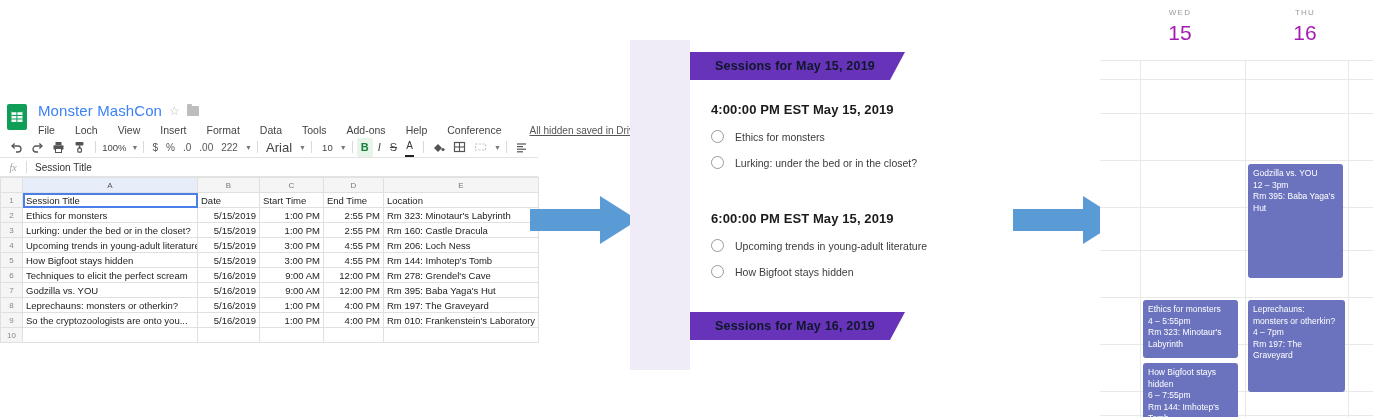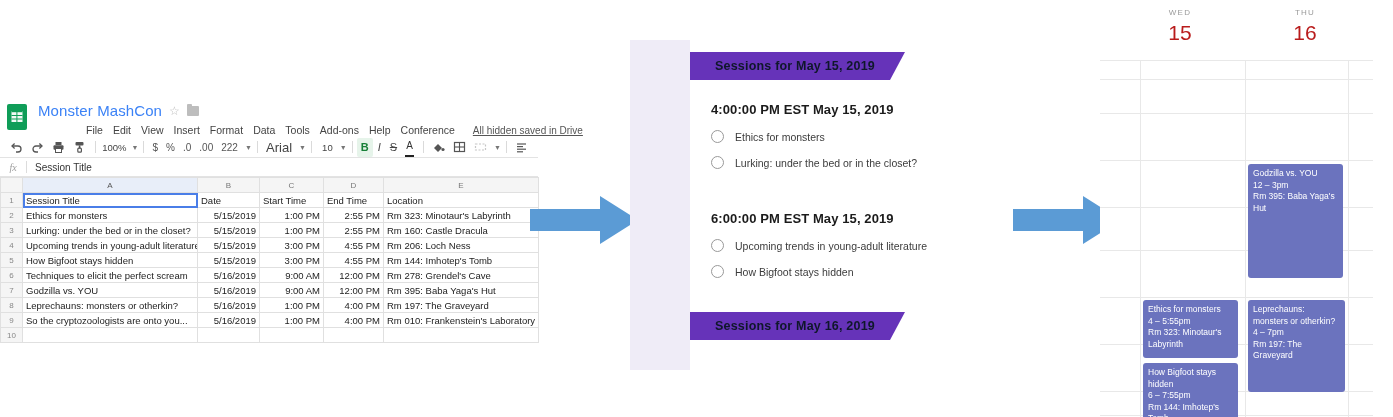--- a/index.html
+++ b/index.html
@@ -15,21 +15,21 @@
   #sheets-panel{position:absolute;left:0;top:95px;width:538px;height:220px;background:#fff;}
   .sheets-topbar{display:flex;align-items:flex-start;padding:6px 0 0 6px;height:40px;box-sizing:border-box;}
   .sheets-logo{width:22px;height:28px;flex:0 0 22px;margin-top:2px;position:relative;}
   .sheets-logo svg{display:block;}
   .title-block{margin-left:10px;}
   .doc-title-row{display:flex;align-items:center;gap:7px;height:20px;}
   .doc-title{font-size:15px;color:#3b82f6;letter-spacing:.1px;line-height:18px;}
   .star-icon{color:#bdbdbd;font-size:12px;line-height:12px;}
   .folder-icon{width:12px;height:10px;background:#bdbdbd;border-radius:1px;position:relative;}
   .folder-icon:before{content:"";position:absolute;left:0;top:-2px;width:5px;height:3px;background:#bdbdbd;border-radius:1px 1px 0 0;}
-  .menubar{display:flex;gap:10px;margin-top:3px;align-items:center;margin-left:48px;}
+  .menubar{display:flex;gap:20px;margin-top:3px;align-items:center;}
   .menubar .mi{font-size:10.5px;color:#444;white-space:nowrap;cursor:default;}
   .menubar .saved{font-size:10px;color:#555;text-decoration:underline;margin-left:8px;white-space:nowrap;}
 
   .sheets-toolbar{display:flex;align-items:center;height:20px;padding:0 6px;gap:0;margin-top:2px;}
   .tb{display:flex;align-items:center;justify-content:center;height:17px;color:#555;font-size:10px;padding:0 4px;}
   .tb svg{display:block;}
   .tbsep{width:1px;height:12px;background:#dadada;margin:0 5px;}
   .tb-zoom{font-size:9.5px;color:#444;padding:0 2px;}
   .caret{font-size:7px;color:#777;margin-left:3px;}
   .tb-font{font-size:13px;color:#444;width:64px;padding-left:4px;}
@@ -71,21 +71,21 @@
   .slot-time{font-size:13px;font-weight:bold;color:#1b1b1b;padding:22px 0 0 21px;letter-spacing:.1px;}
   .opt{display:flex;align-items:center;padding:13px 0 0 21px;}
   .radio{width:13px;height:13px;border:1.5px solid #999;border-radius:50%;flex:0 0 13px;box-sizing:border-box;}
   .opt-label{font-size:10.5px;color:#3c3c3c;margin-left:11px;white-space:nowrap;}
 
   
   #cal-panel{position:absolute;left:1100px;top:0;width:273px;height:417px;background:#fff;overflow:hidden;}
   .cal-head{position:relative;height:60px;}
   .cal-daycol{position:absolute;top:8px;width:100px;text-align:center;}
   .cal-dow{font-size:8px;color:#9a9a9a;letter-spacing:1.2px;}
-  .cal-dnum{font-size:21px;color:#b91c1c;font-weight:300;margin-top:4px;line-height:24px;}
+  .cal-dnum{font-size:21px;color:#a21caf;font-weight:300;margin-top:4px;line-height:24px;}
   .cal-grid{position:absolute;left:0;top:60px;width:273px;height:357px;}
   .hline{position:absolute;left:0;width:273px;height:1px;background:#e8e8e8;}
   .vline{position:absolute;top:0;width:1px;height:357px;background:#e8e8e8;}
   .event{position:absolute;background:#6b73be;border-radius:3px;color:#fff;padding:4px 5px;box-sizing:border-box;
          font-size:8.5px;line-height:11.5px;overflow:hidden;}
   .ev-title{font-weight:normal;}
   .ev-time{}
   .ev-loc{}
 </style>
 </head>
@@ -107,21 +107,21 @@
         </svg>
       </div>
       <div class="title-block">
         <div class="doc-title-row">
           <span class="doc-title">Monster MashCon</span>
           <span class="star-icon">☆</span>
           <span class="folder-icon"></span>
         </div>
         <div class="menubar">
           <span class="mi">File</span>
-          <span class="mi">Edit</span>
+          <span class="mi">Loch</span>
           <span class="mi">View</span>
           <span class="mi">Insert</span>
           <span class="mi">Format</span>
           <span class="mi">Data</span>
           <span class="mi">Tools</span>
           <span class="mi">Add-ons</span>
           <span class="mi">Help</span>
           <span class="mi">Conference</span>
           <span class="saved">All hidden saved in Drive</span>
         </div>

